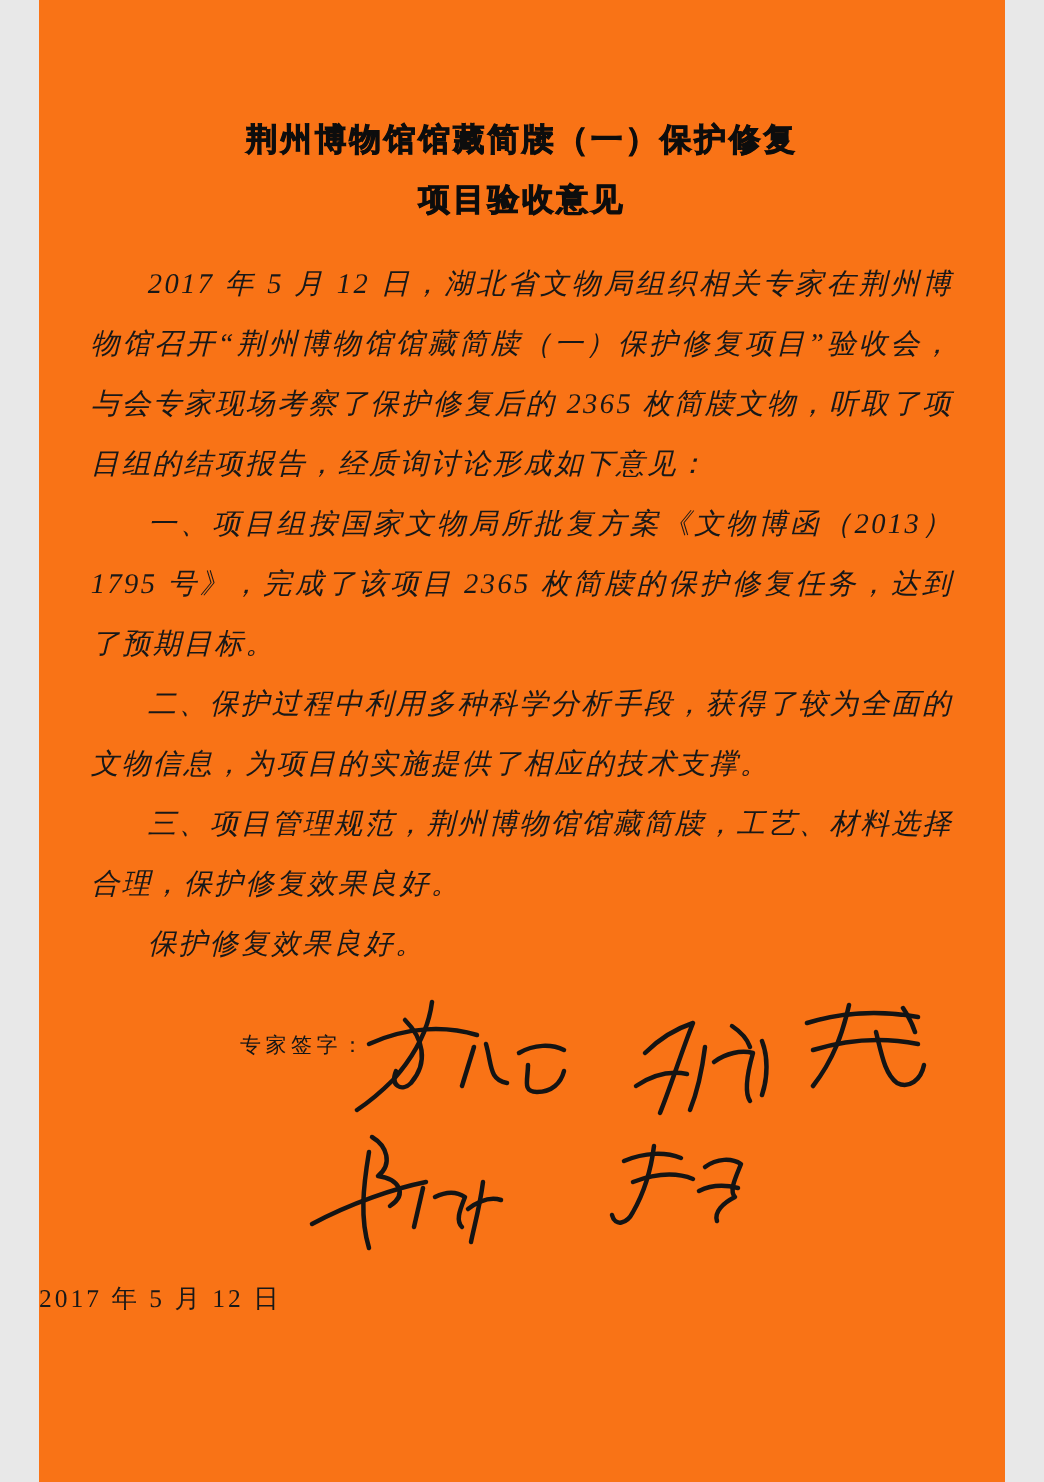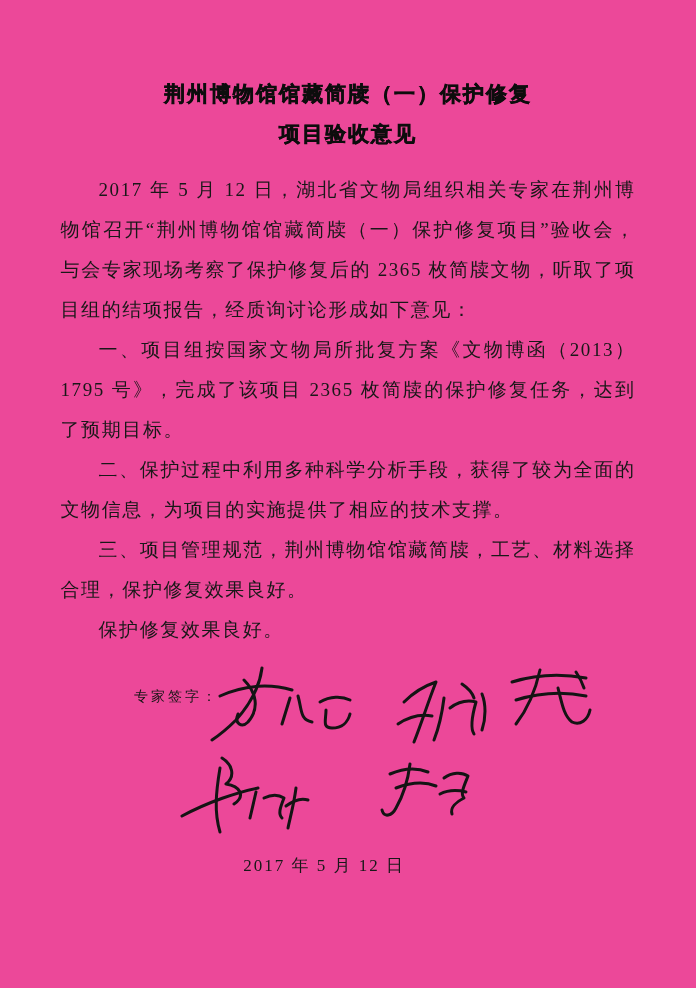--- a/index.html
+++ b/index.html
@@ -2,24 +2,24 @@
 <html><head>
 <meta charset="utf-8">
 <style>
   html, body {
     margin: 0;
     padding: 0;
     background: #e8e8e8;
   }
   .page {
     position: relative;
-    width: 696px;
+    width: 644px;
     height: 988px;
     margin: 0 auto;
-    background: #ec4899;
+    background: #f97316;
     color: #1b1b1b;
     font-family: "Liberation Serif", "DejaVu Serif", serif;
     overflow: hidden;
     box-sizing: border-box;
   }
   .title-block {
     padding-top: 74px;
     text-align: center;
     font-family: "Liberation Sans", "DejaVu Sans", sans-serif;
   }
@@ -27,20 +27,21 @@
     font-size: 21px;
     font-weight: 900;
     letter-spacing: 2px;
     line-height: 40px;
     color: #0d0d0d;
     -webkit-text-stroke: 0.6px #0d0d0d;
   }
   .body-block {
     margin: 16px auto 0 auto;
     width: 575px;
+    font-style: italic;
   }
   .body-para {
     margin: 0;
     font-size: 19px;
     line-height: 40px;
     letter-spacing: 1.6px;
     text-align: justify;
     text-indent: 2em;
     color: #181818;
   }
@@ -64,21 +65,21 @@
   .sig path {
     fill: none;
     stroke: #141414;
     stroke-width: 3;
     stroke-linecap: round;
     stroke-linejoin: round;
   }
   .date-line {
     margin-top: 4px;
     padding-right: 48px;
-    text-align: center;
+    text-align: left;
     font-size: 17px;
     letter-spacing: 2px;
     color: #181818;
   }
 </style>
 </head>
 <body>
 
 <div class="page">
 

